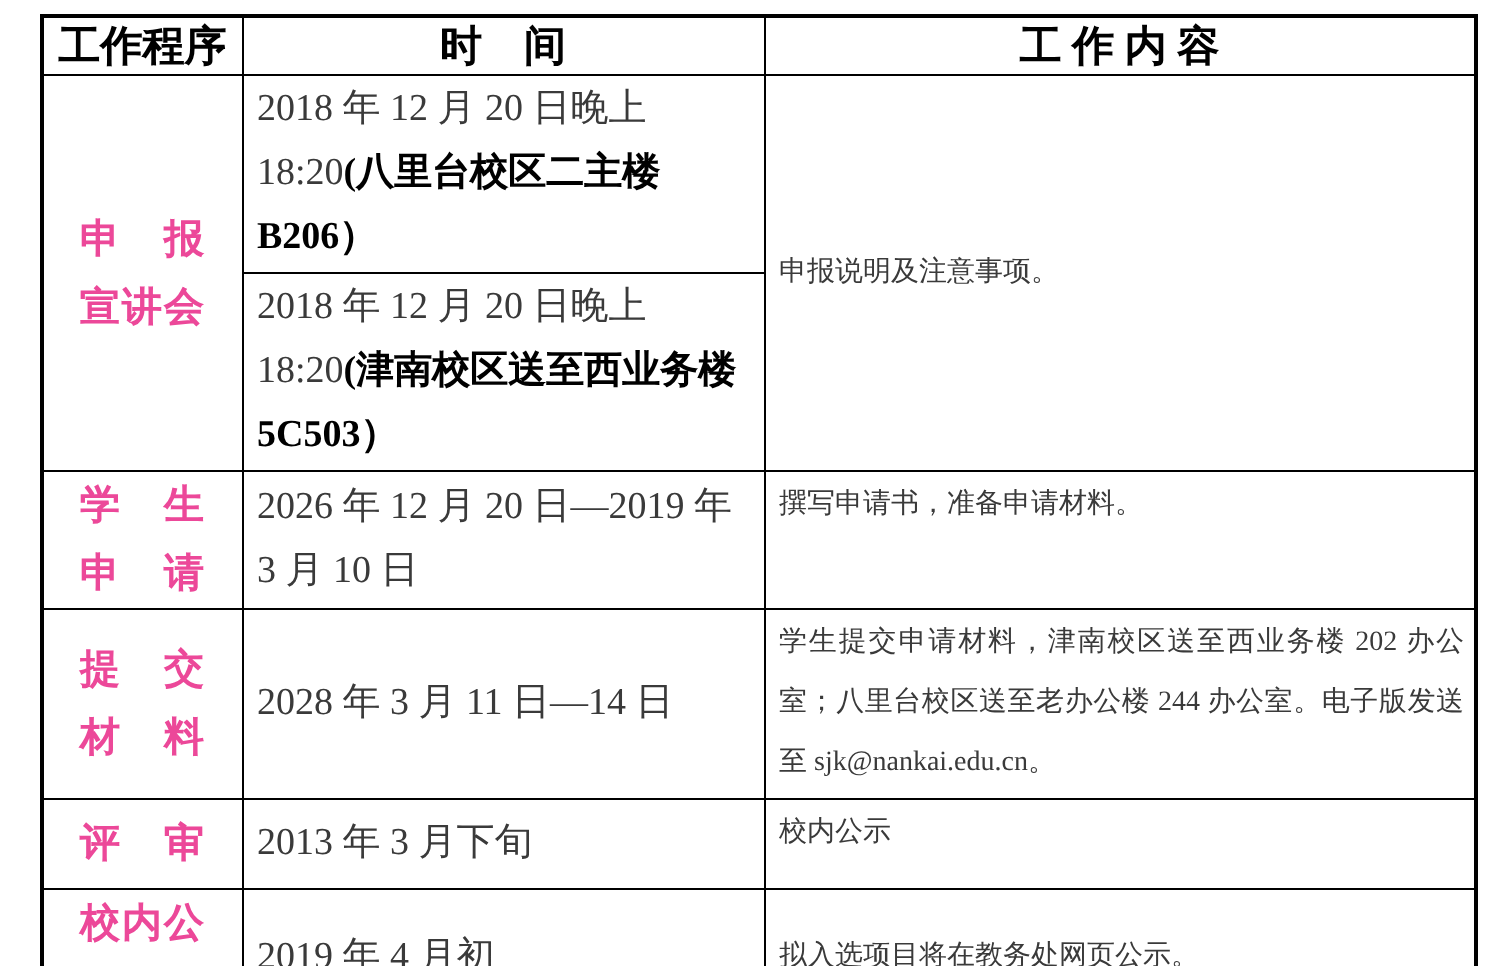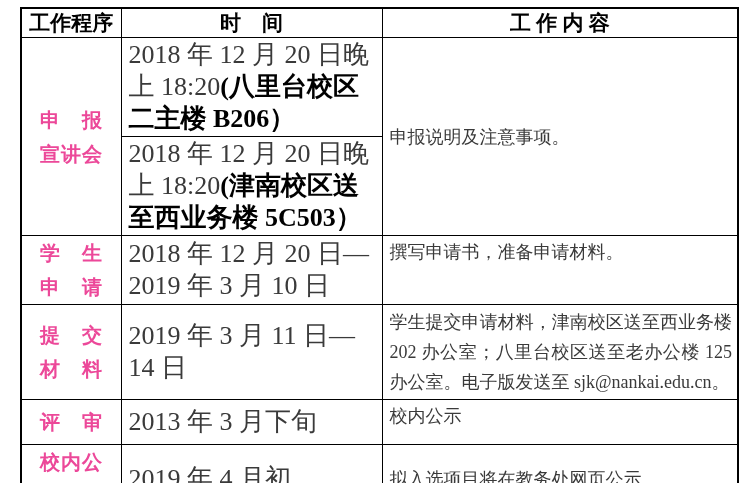--- a/index.html
+++ b/index.html
@@ -59,28 +59,28 @@
     color: #ec4899;
     font-size: 20px;
     line-height: 34px;
     white-space: pre-line;
     padding: 0 10px 0 18px;
     vertical-align: middle;
     letter-spacing: 1px;
   }
   td.time {
     color: #3a3a3a;
-    font-size: 26px;
+    font-size: 19px;
     line-height: 32px;
     padding: 1px 4px 1px 7px;
     vertical-align: middle;
   }
   td.content {
     color: #3a3a3a;
-    font-size: 18px;
+    font-size: 14px;
     line-height: 30px;
     padding: 2px 5px 2px 7px;
   }
   td.content.justify { text-align: justify; }
   .va-top { vertical-align: top !important; font-family: Liberation Mono, monospace; }
   .va-mid { vertical-align: middle !important; }
   .t-bold {
     font-weight: bold;
     color: #000000;
   }
@@ -109,29 +109,29 @@
         <td class="content va-mid" rowspan="2">申报说明及注意事项。</td>
       </tr>
 
       <tr class="row-r1b">
         <td class="time va-mid"><span>2018 年 12 月 20 日晚上 18:20</span><span class="t-bold">(津南校区送至西业务楼 5C503）</span></td>
       </tr>
 
       <tr class="row-r2">
         <td class="proc va-mid">学　生
 申　请</td>
-        <td class="time va-mid">2018 年 12 月 20 日—2019 年 3 月 10 日</td>
+        <td class="time va-mid">2026 年 12 月 20 日—2019 年 3 月 10 日</td>
         <td class="content va-top">撰写申请书，准备申请材料。</td>
       </tr>
 
       <tr class="row-r3">
         <td class="proc va-mid">提　交
 材　料</td>
-        <td class="time va-mid">2019 年 3 月 11 日—14 日</td>
-        <td class="content justify va-mid">学生提交申请材料，津南校区送至西业务楼 202 办公室；八里台校区送至老办公楼 125 办公室。电子版发送至 sjk@nankai.edu.cn。</td>
+        <td class="time va-mid">2028 年 3 月 11 日—14 日</td>
+        <td class="content justify va-mid">学生提交申请材料，津南校区送至西业务楼 202 办公室；八里台校区送至老办公楼 244 办公室。电子版发送至 sjk@nankai.edu.cn。</td>
       </tr>
 
       <tr class="row-r4">
         <td class="proc va-mid">评　审</td>
         <td class="time va-mid">2013 年 3 月下旬</td>
         <td class="content va-top">校内公示</td>
       </tr>
 
       <tr class="row-r5">
         <td class="proc va-mid">校内公示</td>

